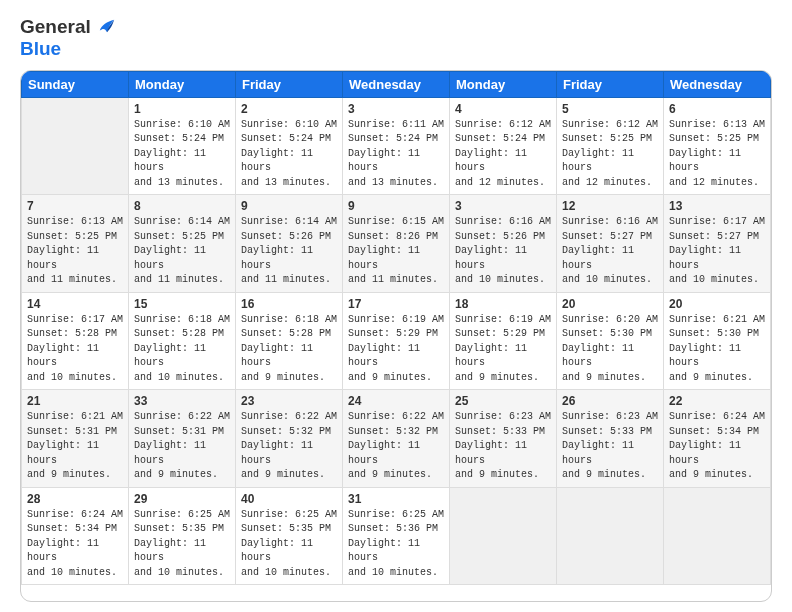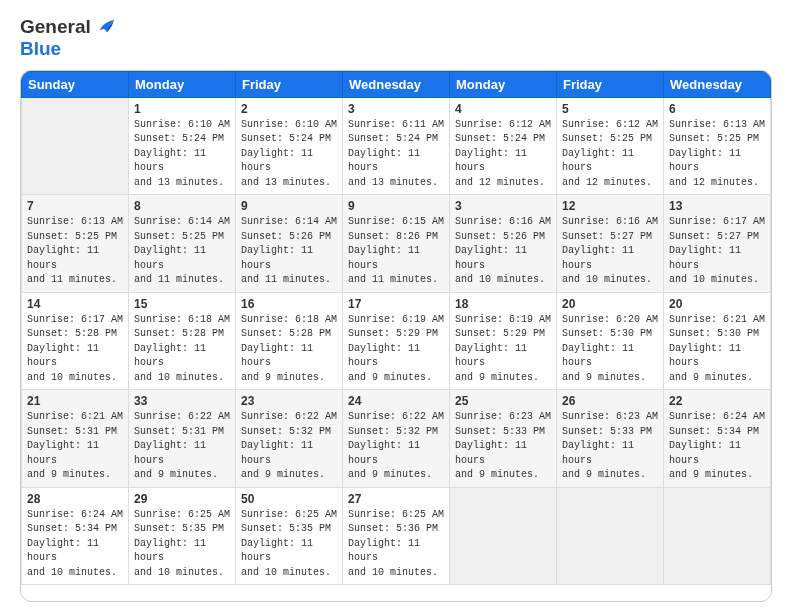--- a/index.html
+++ b/index.html
@@ -342,28 +342,28 @@
 and 10 minutes.</div>
             </td>
             <td>
               <span class="day-num">29</span>
               <div class="day-info" style="white-space: pre-line;">Sunrise: 6:25 AM
 Sunset: 5:35 PM
 Daylight: 11 hours
 and 10 minutes.</div>
             </td>
             <td>
-              <span class="day-num">50</span>
+              <span class="day-num">40</span>
               <div class="day-info" style="white-space: pre-line;">Sunrise: 6:25 AM
 Sunset: 5:35 PM
 Daylight: 11 hours
 and 10 minutes.</div>
             </td>
             <td>
-              <span class="day-num">27</span>
+              <span class="day-num">31</span>
               <div class="day-info" style="white-space: pre-line;">Sunrise: 6:25 AM
 Sunset: 5:36 PM
 Daylight: 11 hours
 and 10 minutes.</div>
             </td>
             <td class="empty-cell"></td>
             <td class="empty-cell"></td>
             <td class="empty-cell"></td>
           </tr>
         </tbody>

